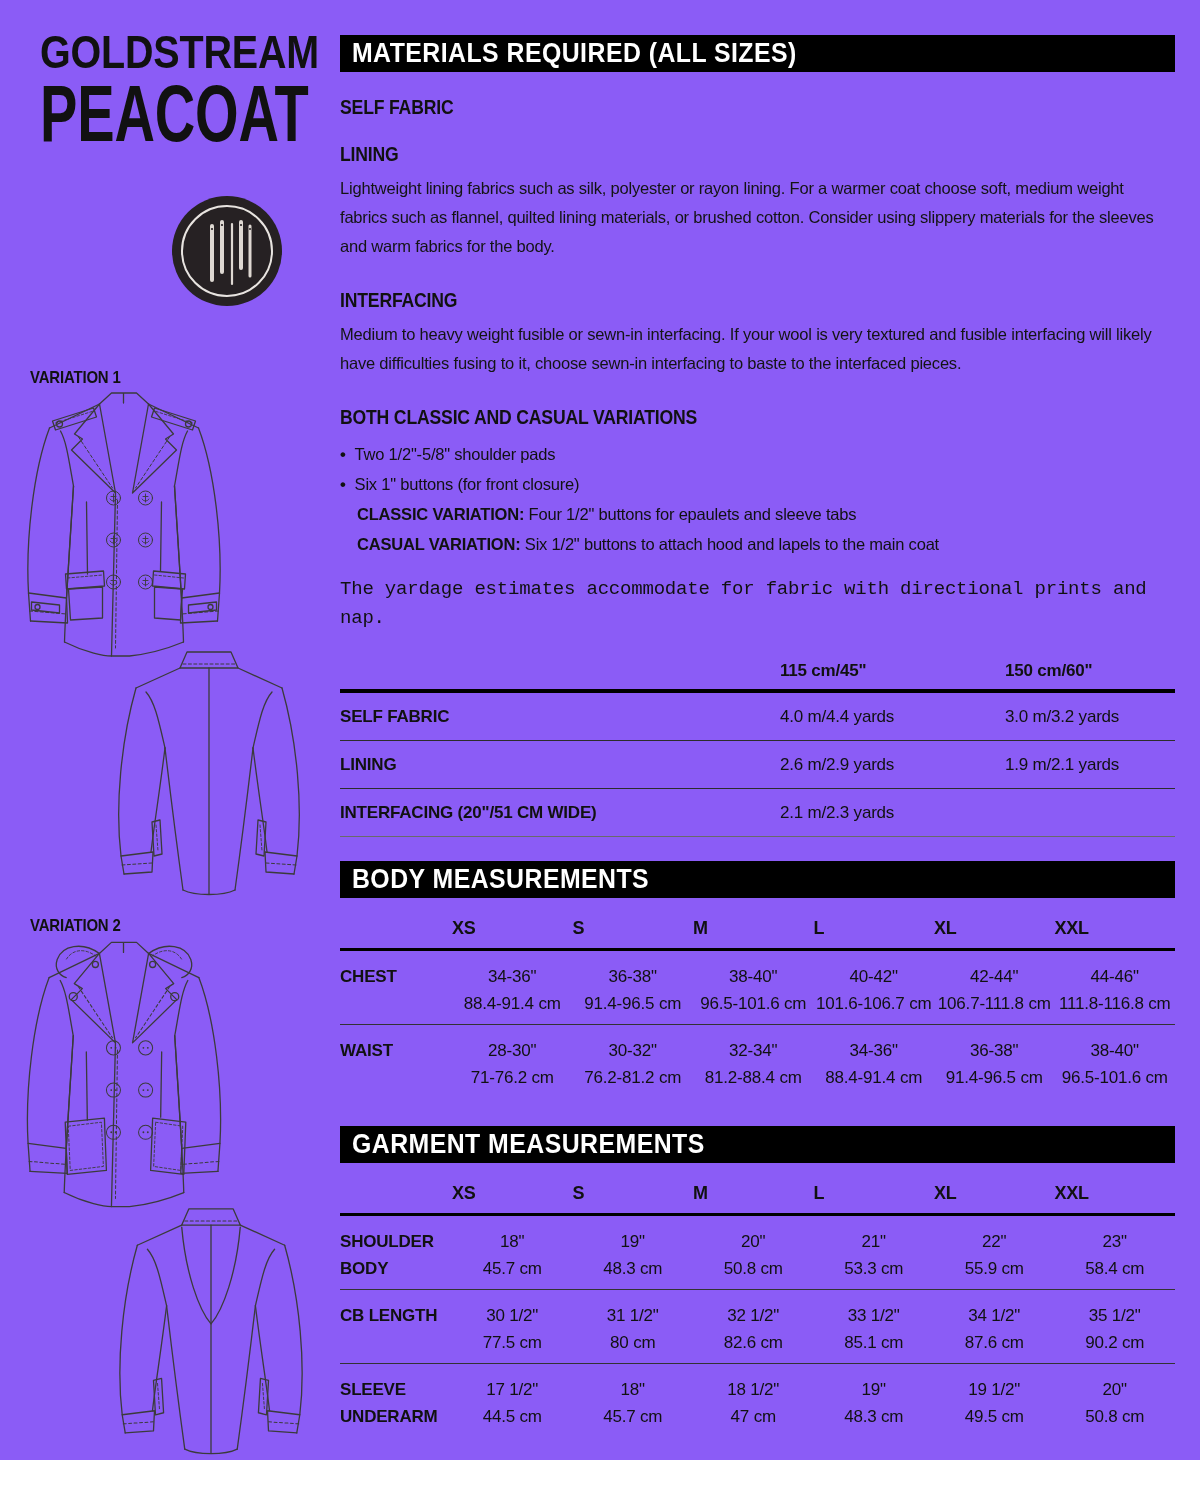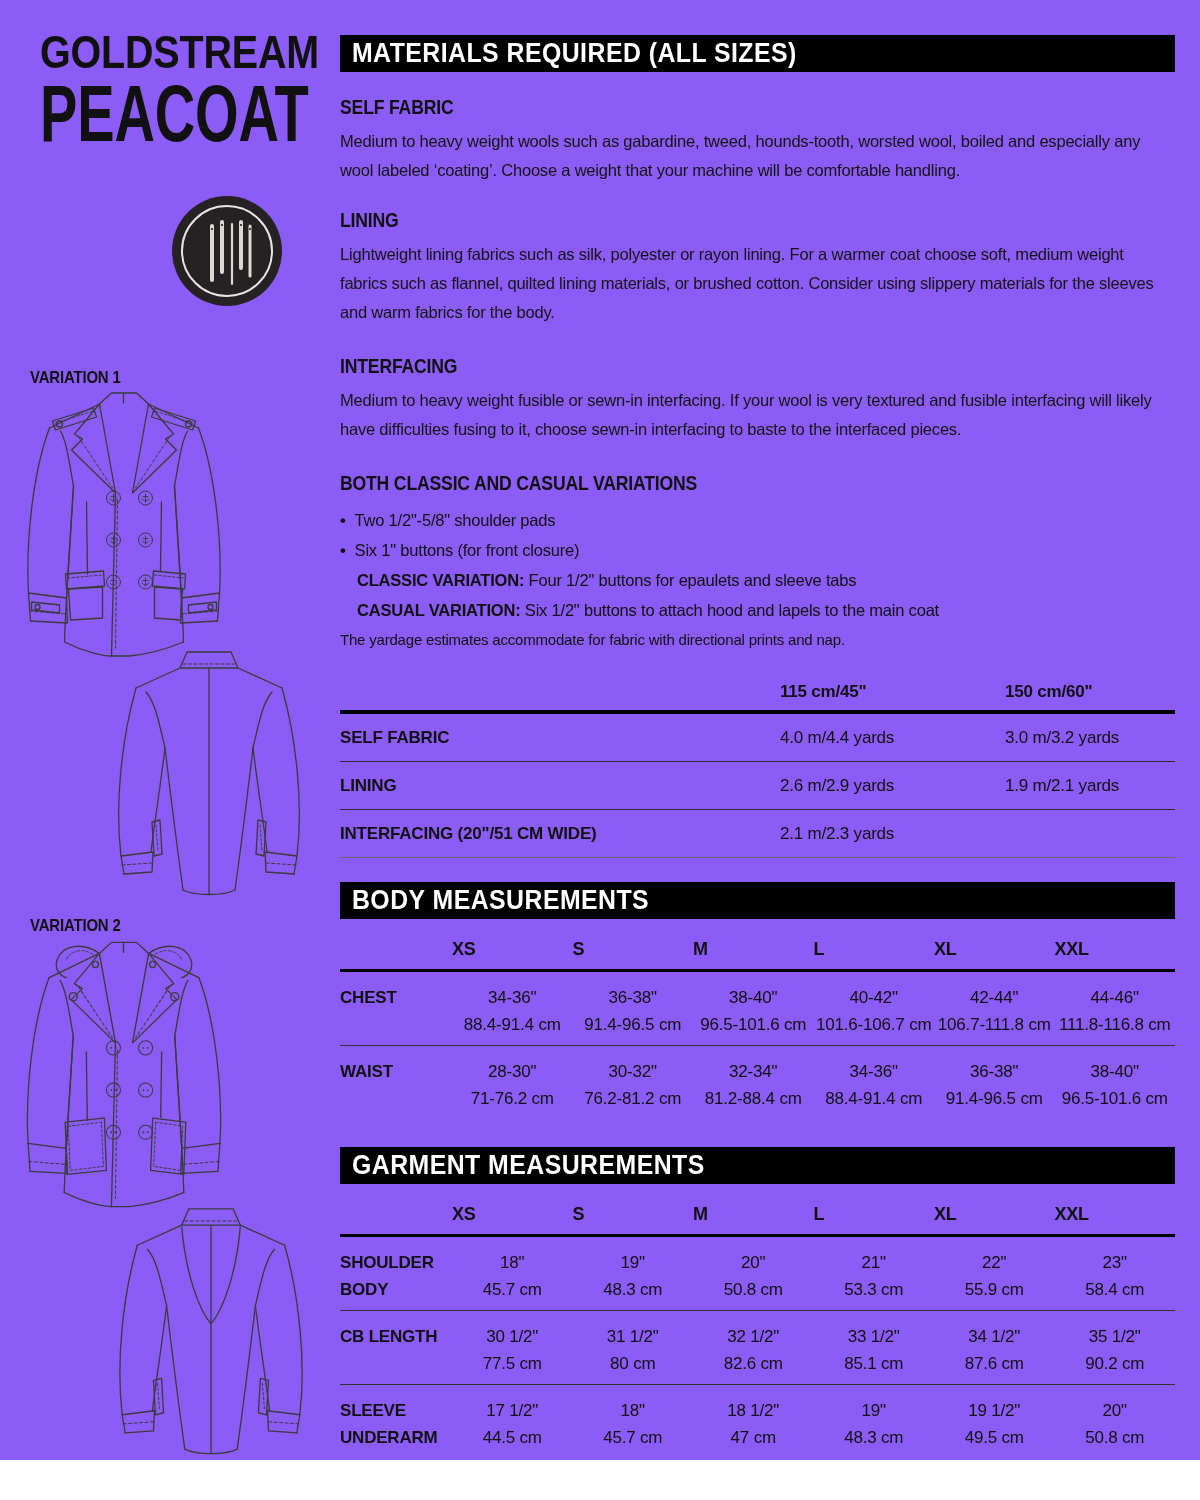--- a/index.html
+++ b/index.html
@@ -40,21 +40,21 @@
   #bar-body{margin-top:24px;letter-spacing:1px;}
   #bar-garment{margin-top:26px;}
   .sec-h{font-size:20px;font-weight:700;margin-top:24px;transform:scaleX(.88);
          transform-origin:left;white-space:nowrap;}
   .sec-p{font-size:16.5px;line-height:29px;margin-top:8px;color:#141414;}
   #h-interfacing{margin-top:28px;} #h-variations{margin-top:28px;}
   .bullets{margin-top:10px;font-size:16.5px;line-height:30px;}
   .bullets .b::before{content:"\2022";font-weight:700;margin-right:9px;}
   .bullets .sub{padding-left:17px;}
   .bullets .sub b{font-weight:700;}
-  .note{font-size:15px;line-height:29px;}
+  .note{font-size:19px;line-height:29px;margin-top:16px;font-family:Liberation Mono, monospace;}
 
   
   .ytable{margin-top:14px;width:835px;font-size:17px;}
   .yrow{display:grid;grid-template-columns:440px 225px 1fr;align-items:center;}
   .yhead{border-bottom:4px solid #000;height:42px;font-weight:700;align-items:end;}
   .yhead .yc{padding-bottom:8px;}
   .ydata{height:47px;border-bottom:1px solid #2d2d2d;}
   .ydata.last{border-bottom:1px solid #6a6a6a;}
   .ylabel{font-weight:700;}
 
@@ -278,21 +278,20 @@
     </svg>
   </div>
 
   <div class="right-col">
 
     <div class="black-bar" id="bar-materials">
       <span>MATERIALS REQUIRED (ALL SIZES)</span>
     </div>
 
     <div class="sec-h">SELF FABRIC</div>
-    <div class="sec-p">Medium to heavy weight wools such as gabardine, tweed, hounds-tooth, worsted wool, boiled and especially any wool labeled ‘coating’. Choose a weight that your machine will be comfortable handling.</div>
 
     <div class="sec-h">LINING</div>
     <div class="sec-p">Lightweight lining fabrics such as silk, polyester or rayon lining. For a warmer coat choose soft, medium weight fabrics such as flannel, quilted lining materials, or brushed cotton. Consider using slippery materials for the sleeves and warm fabrics for the body.</div>
 
     <div class="sec-h" id="h-interfacing">INTERFACING</div>
     <div class="sec-p">Medium to heavy weight fusible or sewn-in interfacing. If your wool is very textured and fusible interfacing will likely have difficulties fusing to it, choose sewn-in interfacing to baste to the interfaced pieces.</div>
 
     <div class="sec-h" id="h-variations">BOTH CLASSIC AND CASUAL VARIATIONS</div>
     <div class="bullets">
       <div class="b">Two 1/2"-5/8" shoulder pads</div>

